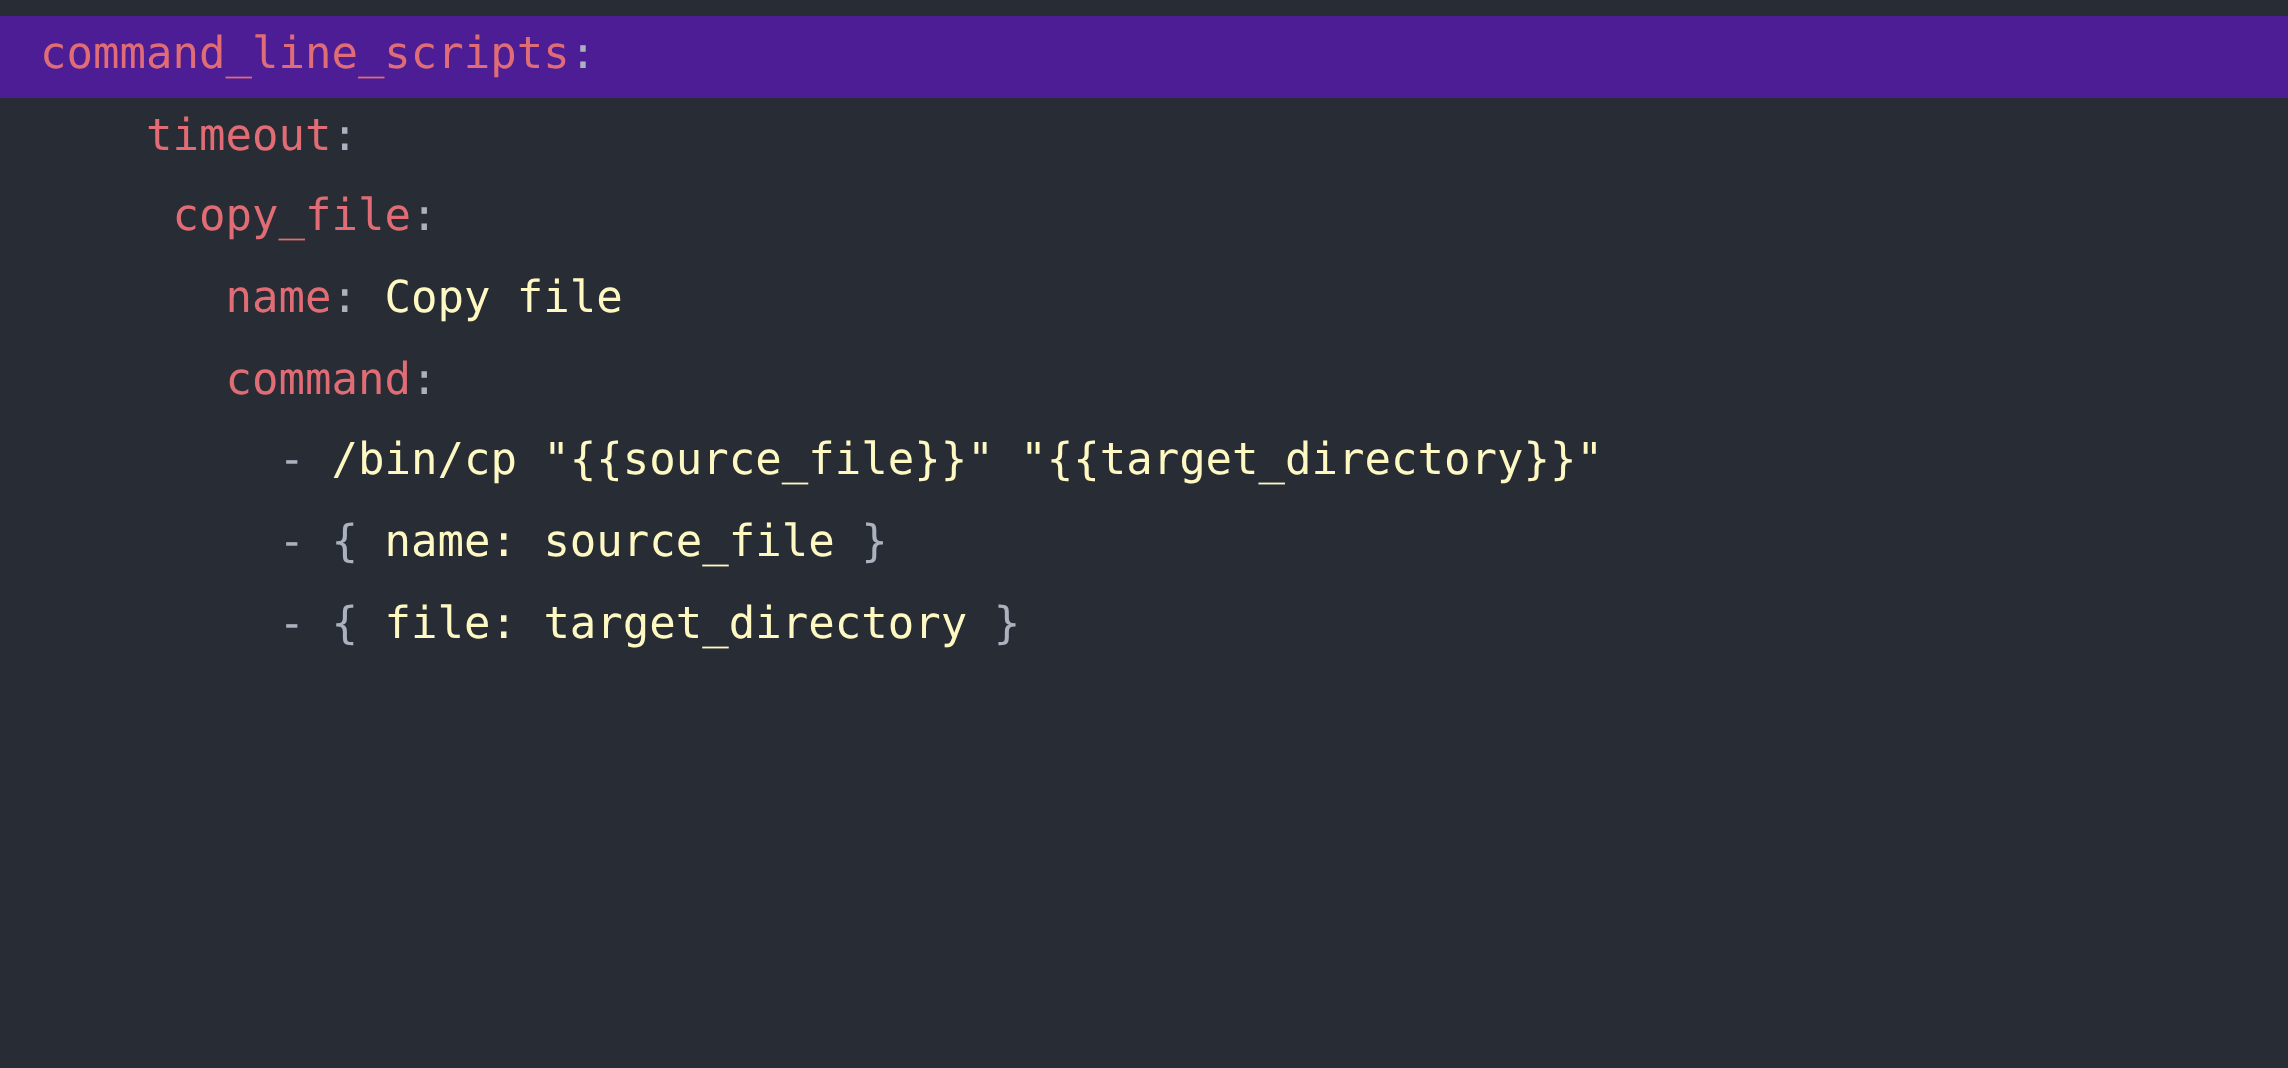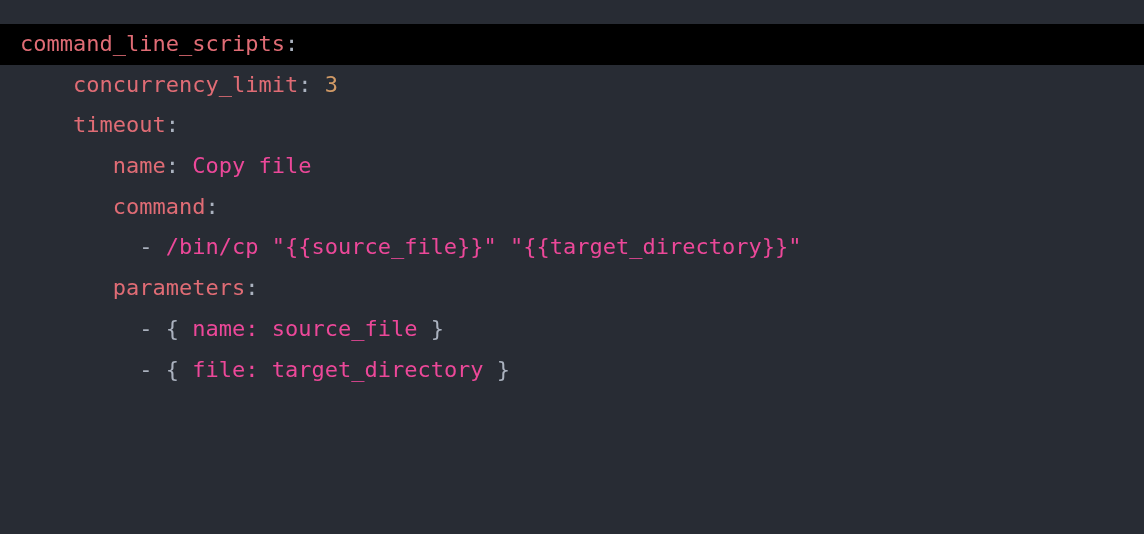--- a/index.html
+++ b/index.html
@@ -16,48 +16,46 @@
       color: #abb2bf;
       width: 1144px;
       height: 534px;
       overflow: hidden;
     }
     .line {
       white-space: pre;
       padding: 0 20px;
     }
     .line.highlighted {
-      background-color: #000000;
-      margin-top: 16px;
+      background-color: #4c1d95;
     }
     .key {
       color: #e06c75;
     }
     .colon {
       color: #abb2bf;
     }
     .number {
       color: #d19a66;
     }
     .string {
-      color: #ec4899;
+      color: #fef9c3;
     }
     .dash {
       color: #abb2bf;
     }
     .brace {
       color: #abb2bf;
     }
   </style>
 </head>
 <body>
 
 <div id="editor">
     <div class="line highlighted"><span></span><span class="key">command_line_scripts</span><span class="colon">:</span></div>
-    <div class="line"><span>    </span><span class="key">concurrency_limit</span><span class="colon">: </span><span class="number">3</span></div>
     <div class="line"><span>    </span><span class="key">timeout</span><span class="colon">:</span></div>
+    <div class="line"><span>     </span><span class="key">copy_file</span><span class="colon">:</span></div>
     <div class="line"><span>       </span><span class="key">name</span><span class="colon">: </span><span class="string">Copy file</span></div>
     <div class="line"><span>       </span><span class="key">command</span><span class="colon">:</span></div>
     <div class="line"><span>         </span><span class="dash">- </span><span class="string">/bin/cp "{{source_file}}" "{{target_directory}}"</span></div>
-    <div class="line"><span>       </span><span class="key">parameters</span><span class="colon">:</span></div>
     <div class="line"><span>         </span><span class="dash">- </span><span class="brace">{ </span><span class="string">name: source_file</span><span class="brace"> }</span></div>
     <div class="line"><span>         </span><span class="dash">- </span><span class="brace">{ </span><span class="string">file: target_directory</span><span class="brace"> }</span></div>
   </div>
 
 </body></html>

